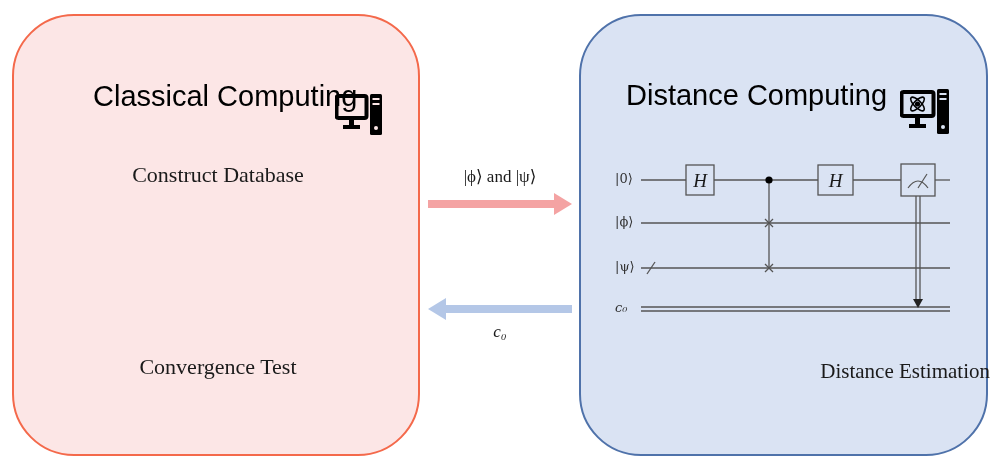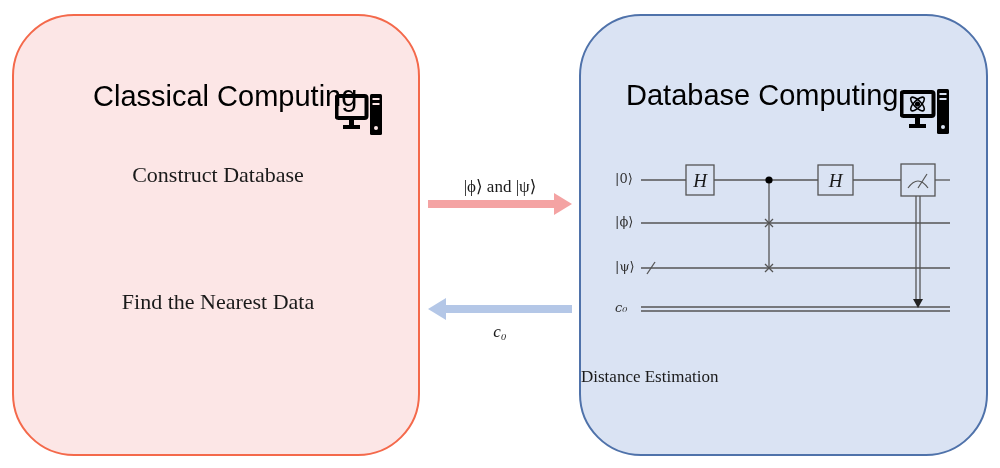--- a/index.html
+++ b/index.html
@@ -12,56 +12,56 @@
     #classical-title { left:79px; top:64px; }
     #quantum-title { left:45px; top:63px; }
     .pc-icon { position:absolute; }
     #classical-icon { left:321px; top:78px; }
     #quantum-icon { left:319px; top:73px; }
     .step { position:absolute; left:0; width:408px; text-align:center; font-size:22px; white-space:nowrap; }
     .arrow { position:absolute; }
     .arrow-label { position:absolute; font-size:17px; text-align:center; white-space:nowrap; }
     #circuit { position:absolute; left:0; top:0; }
     .wire-label { position:absolute; font-size:13px; font-family:"DejaVu Serif", serif; color:#333; white-space:nowrap; }
-    #distance-label { position:absolute; left:0; width:409px; top:343px; text-align:left; font-size:17px;margin-top:8px; }
+    #distance-label { position:absolute; left:0; width:409px; top:343px; text-align:right; font-size:21px; }
   </style>
 </head>
 <body>
 
 <div id="root">
 
   <div class="panel" id="classical-panel">
     <div class="panel-title" id="classical-title">Classical Computing</div>
     <svg class="pc-icon" id="classical-icon" width="48" height="42" viewBox="0 0 48 42">
       <rect x="1.5" y="2" width="30" height="22" rx="2" fill="none" stroke="#000" stroke-width="4"></rect>
       <rect x="14" y="26" width="5" height="6" fill="#000"></rect>
       <rect x="8" y="31" width="17" height="4" fill="#000"></rect>
       <rect x="35" y="0" width="12" height="41" rx="1.5" fill="#000"></rect>
       <rect x="37.5" y="4" width="7" height="2" fill="#fce6e6"></rect>
       <rect x="37.5" y="9" width="7" height="2" fill="#fce6e6"></rect>
       <circle cx="41" cy="34" r="2" fill="#fce6e6"></circle>
     </svg>
     <div class="step" style="top:146px;">Construct Database</div>
-    <div class="step" style="top:273px;">Find the Nearest Data</div>
+    <div class="step" style="top:338px;">Convergence Test</div>
   </div>
 
-  <div class="arrow-label" style="left:430px; width:140px; top:166px;margin-top:10px;">|ϕ⟩ and |ψ⟩</div>
+  <div class="arrow-label" style="left:430px; width:140px; top:166px;">|ϕ⟩ and |ψ⟩</div>
   <svg class="arrow" style="left:426px; top:193px;" width="150" height="22">
     <rect x="2" y="7" width="128" height="8" fill="#f4a3a3"></rect>
     <polygon points="128,0 146,11 128,22" fill="#f4a3a3"></polygon>
   </svg>
 
   <svg class="arrow" style="left:426px; top:298px;" width="150" height="22">
     <polygon points="2,11 20,0 20,22" fill="#b4c7e7"></polygon>
     <rect x="18" y="7" width="128" height="8" fill="#b4c7e7"></rect>
   </svg>
   <div class="arrow-label" style="left:430px; width:140px; top:322px; font-style:italic;">c₀</div>
 
   <div class="panel" id="quantum-panel">
-    <div class="panel-title" id="quantum-title">Database Computing</div>
+    <div class="panel-title" id="quantum-title">Distance Computing</div>
     <svg class="pc-icon" id="quantum-icon" width="50" height="46" viewBox="0 0 50 46">
       <rect x="1.5" y="3" width="32" height="24" rx="2" fill="none" stroke="#000" stroke-width="4"></rect>
       <g transform="translate(17.5,15)" fill="none" stroke="#000" stroke-width="1.6">
         <ellipse rx="9" ry="3.5" transform="rotate(45)"></ellipse>
         <ellipse rx="9" ry="3.5" transform="rotate(-45)"></ellipse>
         <circle r="1.8" fill="#000"></circle>
       </g>
       <rect x="15" y="29" width="5" height="7" fill="#000"></rect>
       <rect x="9" y="35" width="17" height="4" fill="#000"></rect>
       <rect x="37" y="0" width="12" height="45" rx="1.5" fill="#000"></rect>

